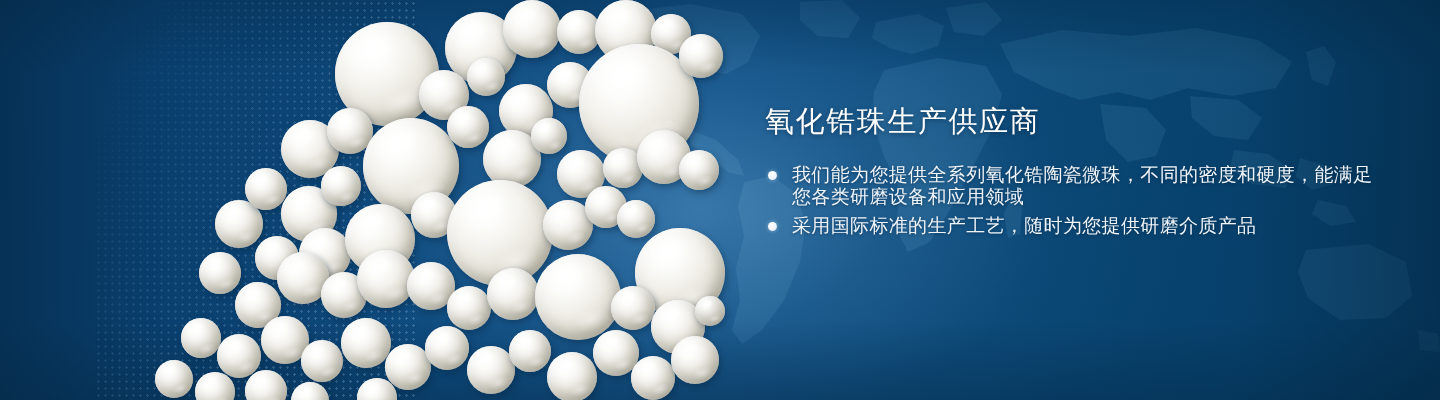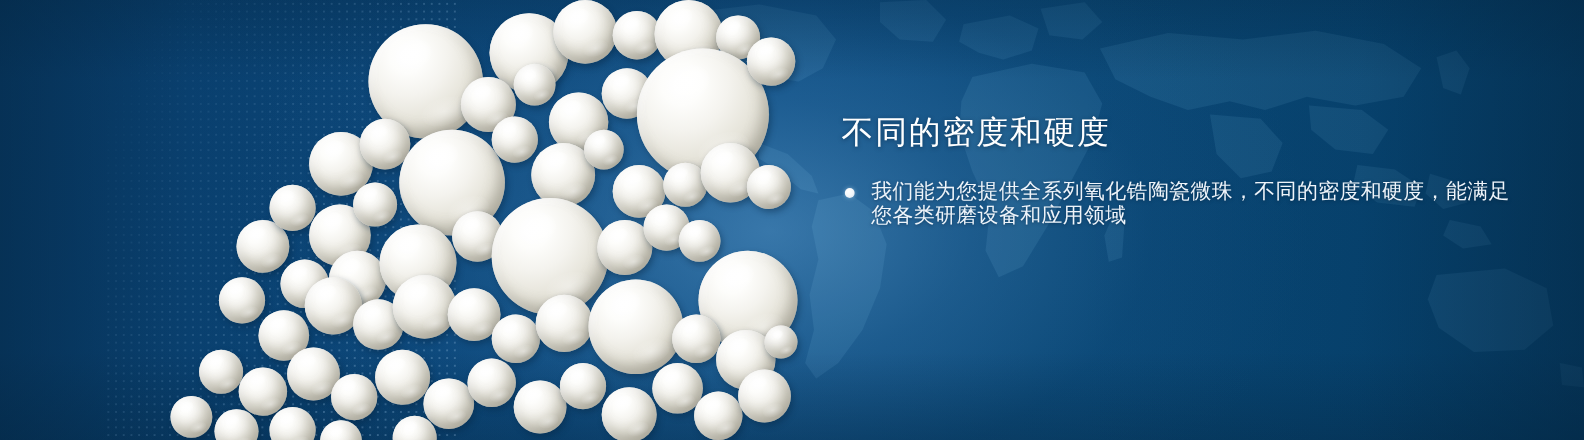--- a/index.html
+++ b/index.html
@@ -269,23 +269,27 @@
       <div class="bead" style="left:150px; top:370px; width:42px; height:42px;"></div>
       <div class="bead" style="left:196px; top:382px; width:38px; height:38px;"></div>
       <div class="bead" style="left:262px; top:378px; width:40px; height:40px;"></div>
       <div class="bead" style="left:600px; top:296px; width:30px; height:30px;"></div>
     </div>
   </div>
 
   <div class="bg-vign"></div>
 
   <div class="content">
-    <h1 class="headline">不同的密度和硬度</h1>
+    <h1 class="headline">氧化锆珠生产供应商</h1>
 
     <ul class="bullets">
       <li class="bullet">
         <span class="dot"></span>
         <span>我们能为您提供全系列氧化锆陶瓷微珠，不同的密度和硬度，能满足您各类研磨设备和应用领域</span>
       </li>
+      <li class="bullet">
+        <span class="dot"></span>
+        <span>采用国际标准的生产工艺，随时为您提供研磨介质产品</span>
+      </li>
     </ul>
   </div>
 
 </div>
 
 </body></html>

